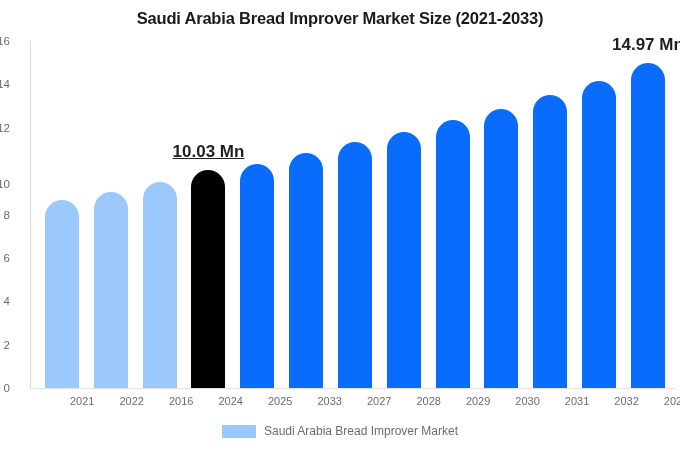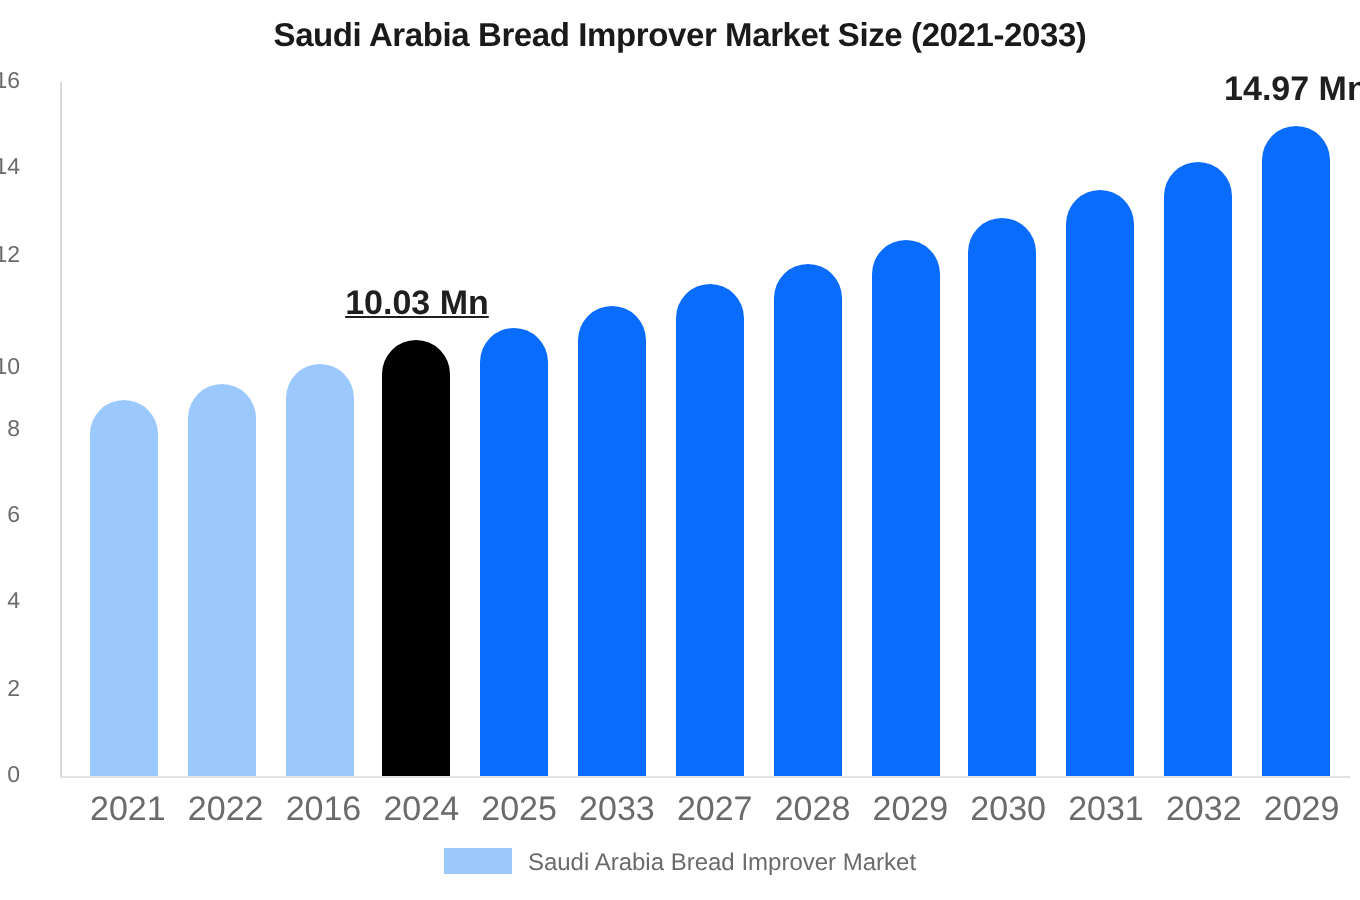--- a/index.html
+++ b/index.html
@@ -108,37 +108,38 @@
     left: 31px;
     top: 395px;
     width: 645px;
     display: flex;
     justify-content: space-between;
     padding: 0 10px 0 14px;
     box-sizing: border-box;
   }
   .xtick {
     width: 34px;
-    text-align: left;
-    font-size: 17px;
+    text-align: center;
+    font-size: 11px;
     color: #6b6b6b;
+    margin-left: 25px;
   }
   
   .legend {
     position: absolute;
     left: 0;
     top: 424px;
     width: 680px;
     display: flex;
     justify-content: center;
     align-items: center;
   }
   .legend-item {
     display: flex;
-    align-items: flex-start;
+    align-items: flex-end;
     gap: 8px;
   }
   .legend-swatch {
     width: 34px;
     height: 13px;
     background: #9cc9fd;
   }
   .legend-text {
     font-size: 12px;
     color: #6b6b6b;

